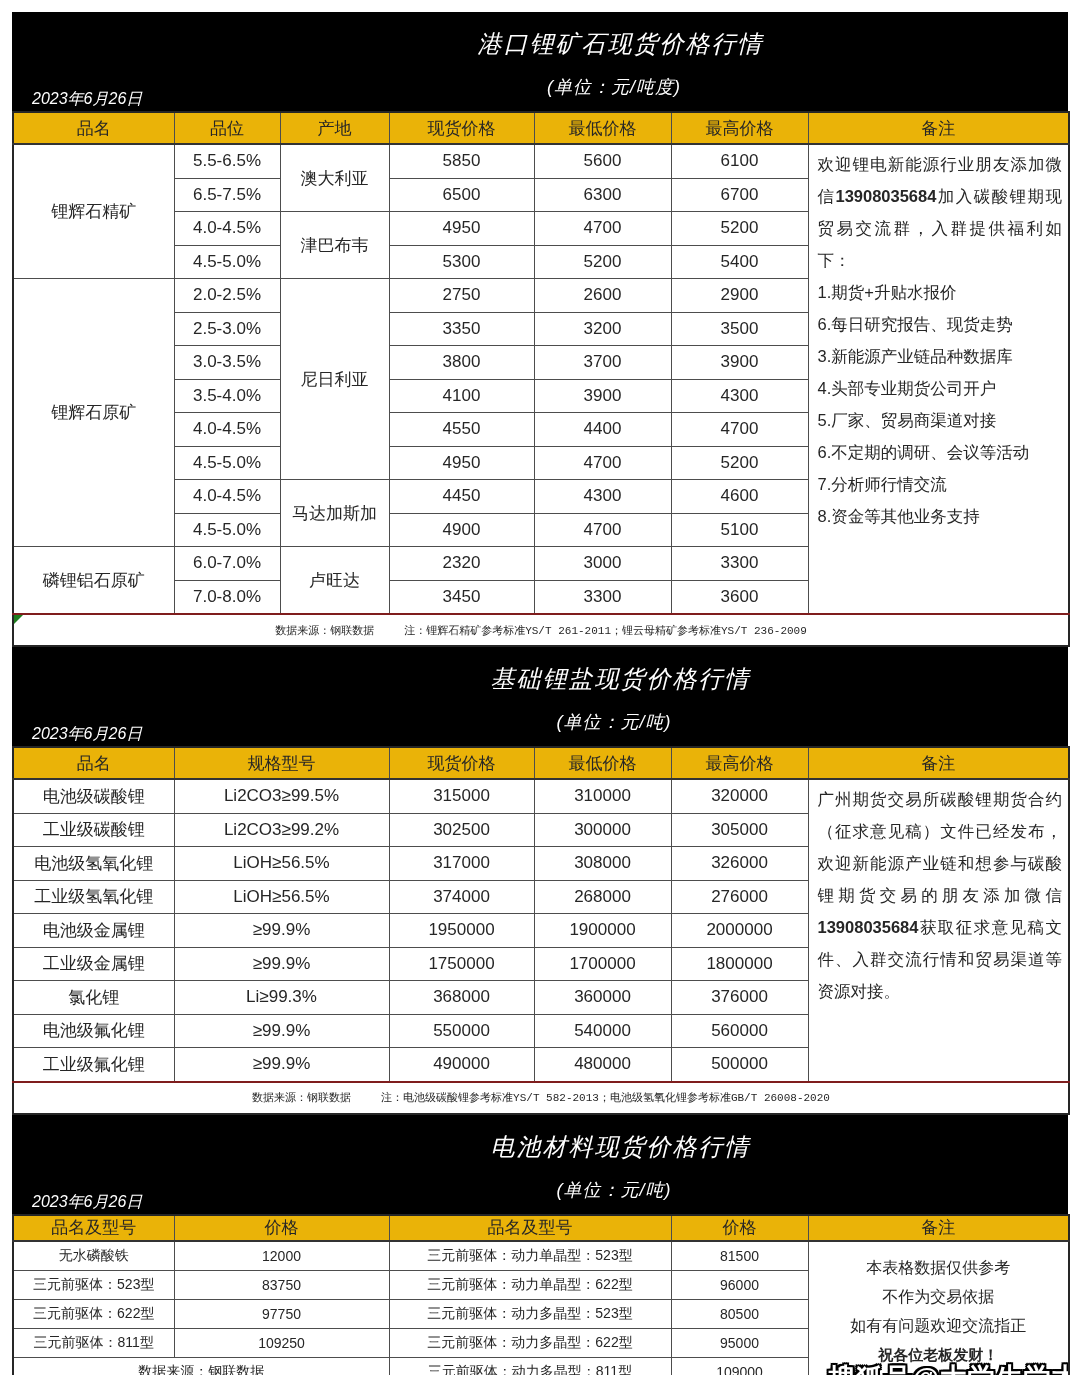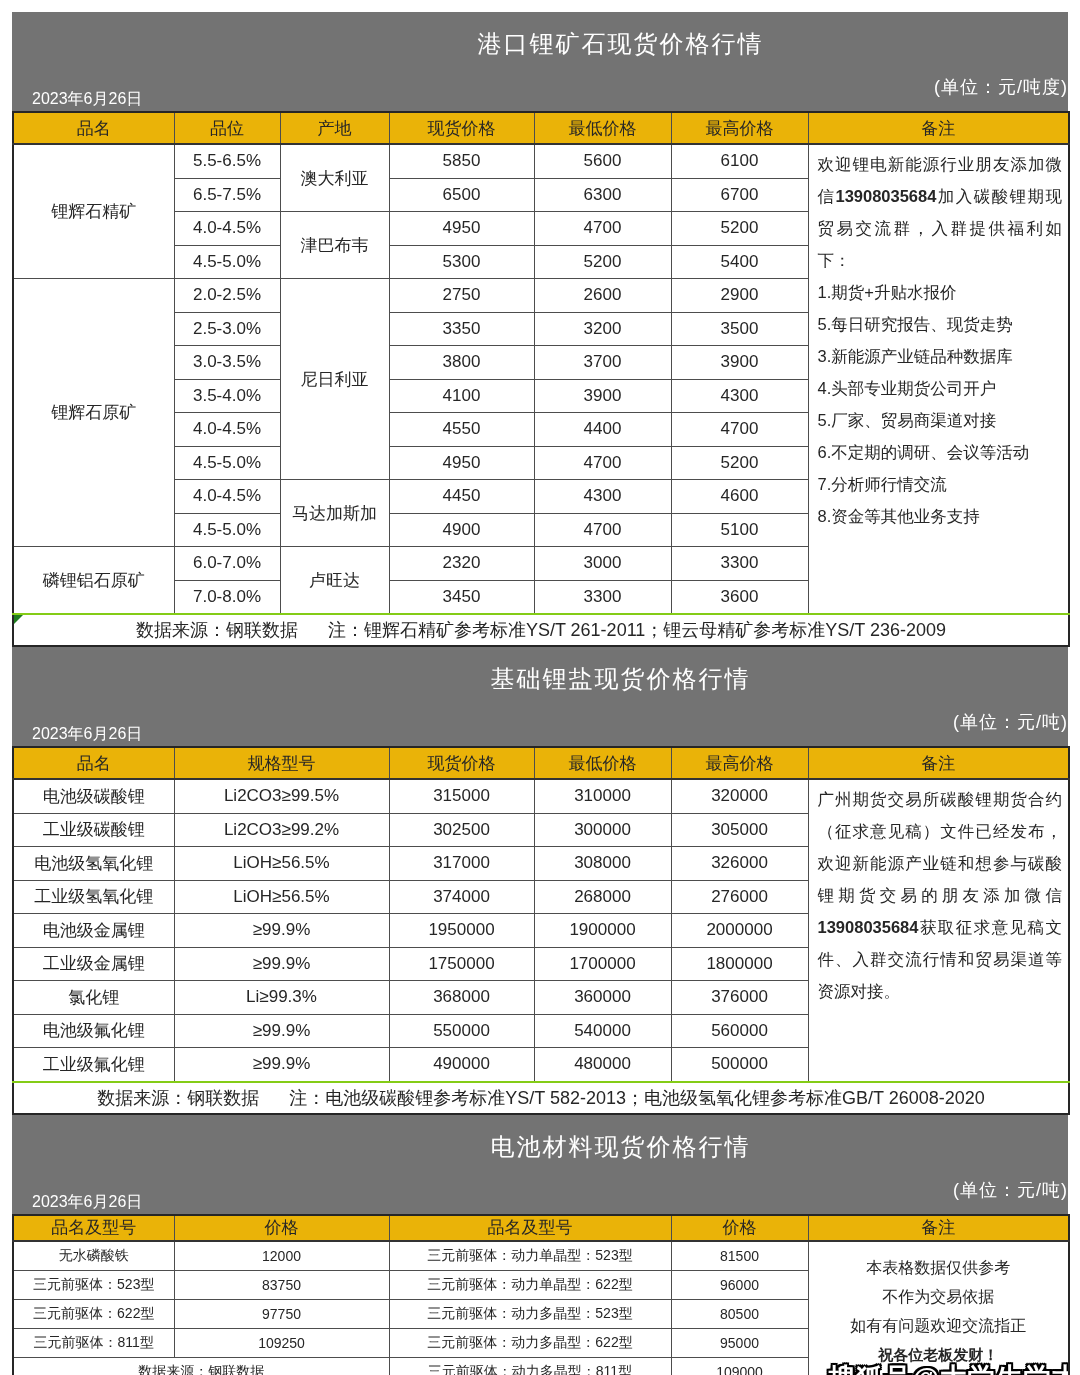--- a/index.html
+++ b/index.html
@@ -1,39 +1,39 @@
 <!DOCTYPE html>
 <html><head>
 <meta charset="utf-8">
 <style>
   html,body{margin:0;padding:0;background:#ffffff;}
   body{width:1080px;height:1375px;font-family:"Liberation Sans","DejaVu Sans",sans-serif;color:#262626;}
   .page{padding:12px 12px 0 12px;}
 
   
-  .red-hd{position:relative;height:99px;background:#737373;color:#ffffff;width:1056px;}
+  .red-hd{position:relative;height:99px;background:#000000;color:#ffffff;width:1056px;font-style:italic;}
   .red-title{position:absolute;top:16px;left:161px;right:0;text-align:center;font-size:24px;letter-spacing:2px;}
-  .red-unit{position:absolute;top:63px;left:148px;right:0;text-align:right;font-size:18px;letter-spacing:1px;}
+  .red-unit{position:absolute;top:63px;left:148px;right:0;text-align:center;font-size:18px;letter-spacing:1px;}
   .red-date{position:absolute;left:20px;bottom:1px;font-size:16px;}
 
   
   table.t{border-collapse:collapse;table-layout:fixed;width:1056px;border:2px solid #262626;}
   .t th,.t td{border:1.5px solid #4d4d4d;text-align:center;vertical-align:middle;padding:0 2px;overflow:hidden;}
   .t thead th{background:#eab308;font-weight:400;font-size:17px;height:30px;border-bottom:2px solid #333333;}
   .t1 td,.t2 td{font-size:17px;height:32.5px;}
   .t3 td{font-size:14px;height:28px;}
   .t3 thead th{height:24px;text-align:center;}
 
   
   td.remark{ text-align:left;vertical-align:top;padding:3px 6px 0 9px;font-size:16.5px;line-height:32px;}
   td.remark .para{margin:0;text-align:justify;}
   .phone{font-weight:700;}
 
   
-  .src td{font-size:18px;height:30px;border-top:2px solid #84cc16;position:relative;}
+  .src td{font-size:11px;height:30px;border-top:2px solid #7f1d1d;position:relative;font-family:Liberation Mono, monospace;}
   .note-span{margin-left:30px;}
   .tri{position:absolute;top:0;left:0;width:0;height:0;border-top:9px solid #1f7d1f;border-right:9px solid transparent;}
 
   
   td.remark3{position:relative;text-align:center;vertical-align:top;padding-top:11px;font-size:16px;line-height:29px;}
   .bold-line{font-weight:700;font-size:15px;}
   .watermark{position:absolute;left:20px;bottom:-7px;font-size:27px;font-weight:700;white-space:nowrap;color:#ffffff;letter-spacing:1px;
     text-shadow:-2px -2px 0 #000,2px -2px 0 #000,-2px 2px 0 #000,2px 2px 0 #000,-2px 0 0 #000,2px 0 0 #000,0 -2px 0 #000,0 2px 0 #000;}
 </style>
 </head>
@@ -73,21 +73,21 @@
         <tr>
           <td rowspan="4">锂辉石精矿</td>
           <td>5.5-6.5%</td>
           <td rowspan="2">澳大利亚</td>
           <td>5850</td>
           <td>5600</td>
           <td>6100</td>
           <td rowspan="14" class="remark">
             <p class="para"><span>欢迎锂电新能源行业朋友添加微信</span><span class="phone">13908035684</span><span>加入碳酸锂期现贸易交流群，入群提供福利如下：</span></p>
             <div>1.期货+升贴水报价</div>
-            <div>5.每日研究报告、现货走势</div>
+            <div>6.每日研究报告、现货走势</div>
             <div>3.新能源产业链品种数据库</div>
             <div>4.头部专业期货公司开户</div>
             <div>5.厂家、贸易商渠道对接</div>
             <div>6.不定期的调研、会议等活动</div>
             <div>7.分析师行情交流</div>
             <div>8.资金等其他业务支持</div>
           </td>
         </tr>
         <tr>
           <td>6.5-7.5%</td>

